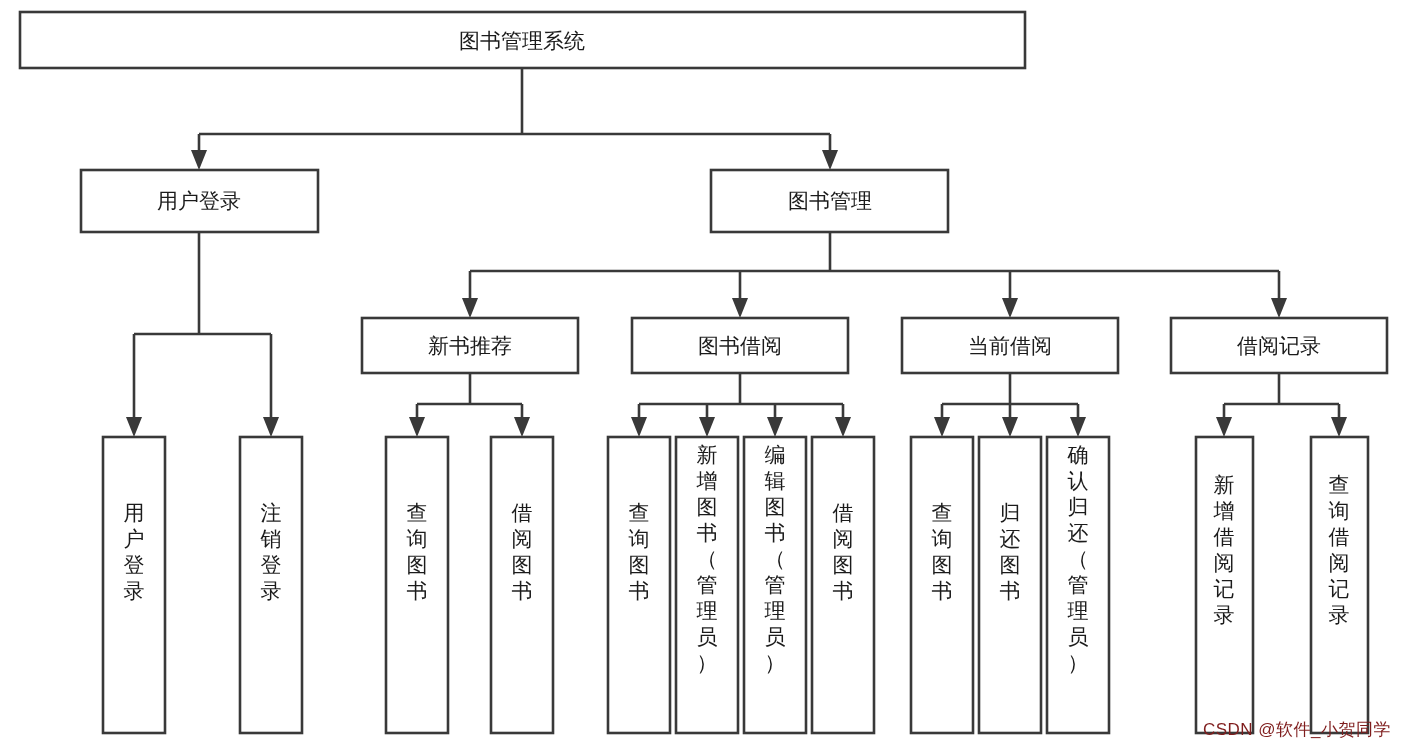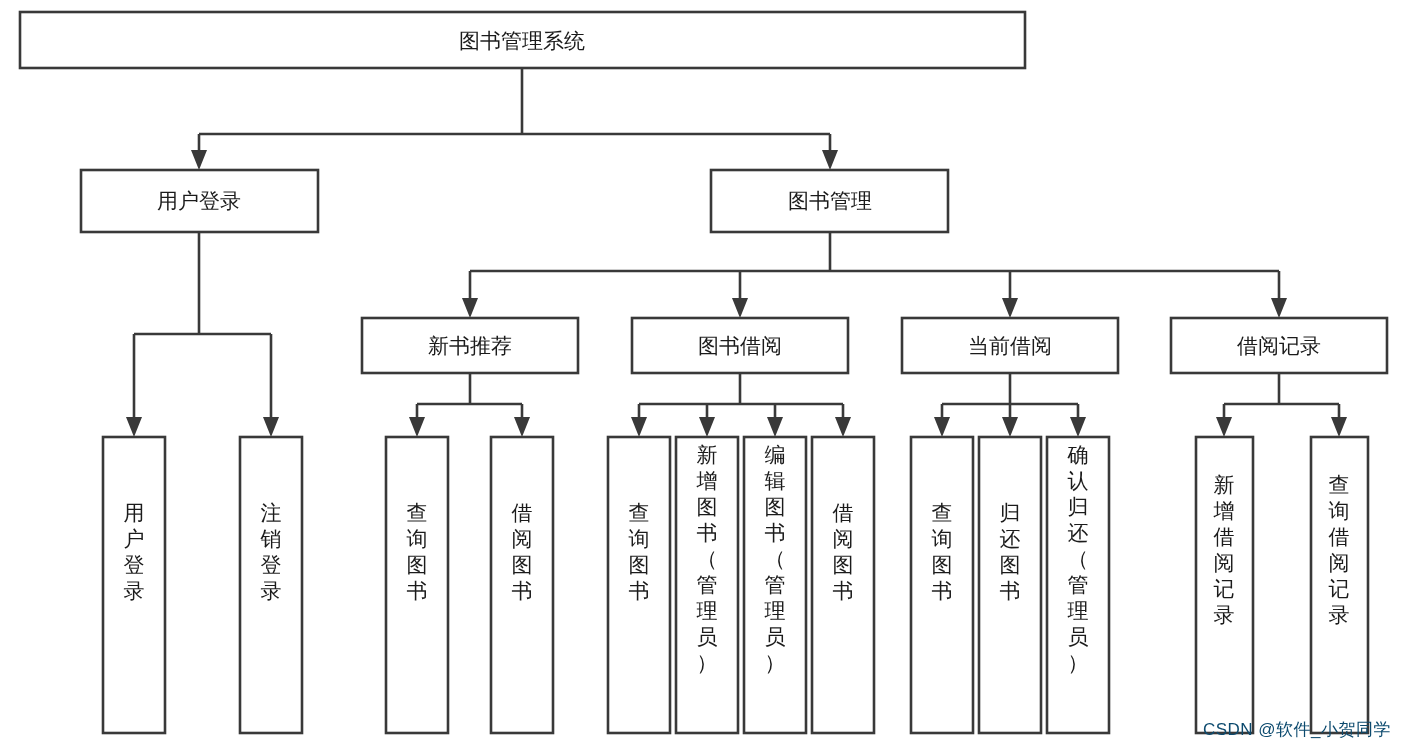--- a/index.html
+++ b/index.html
@@ -51,21 +51,21 @@
     font-size: 21px;
     fill: #1b1b1b;
     text-anchor: middle;
   }
   .watermark {
     position: absolute;
     right: 14px;
     bottom: 6px;
     font-family: "Liberation Sans", "DejaVu Sans", sans-serif;
     font-size: 17px;
-    color: #0c4a6e;
+    color: #7f1d1d;
     letter-spacing: 0.5px;
     white-space: nowrap;
     user-select: none;
   }
 </style>
 </head>
 <body>
 
 <div id="stage">
 

